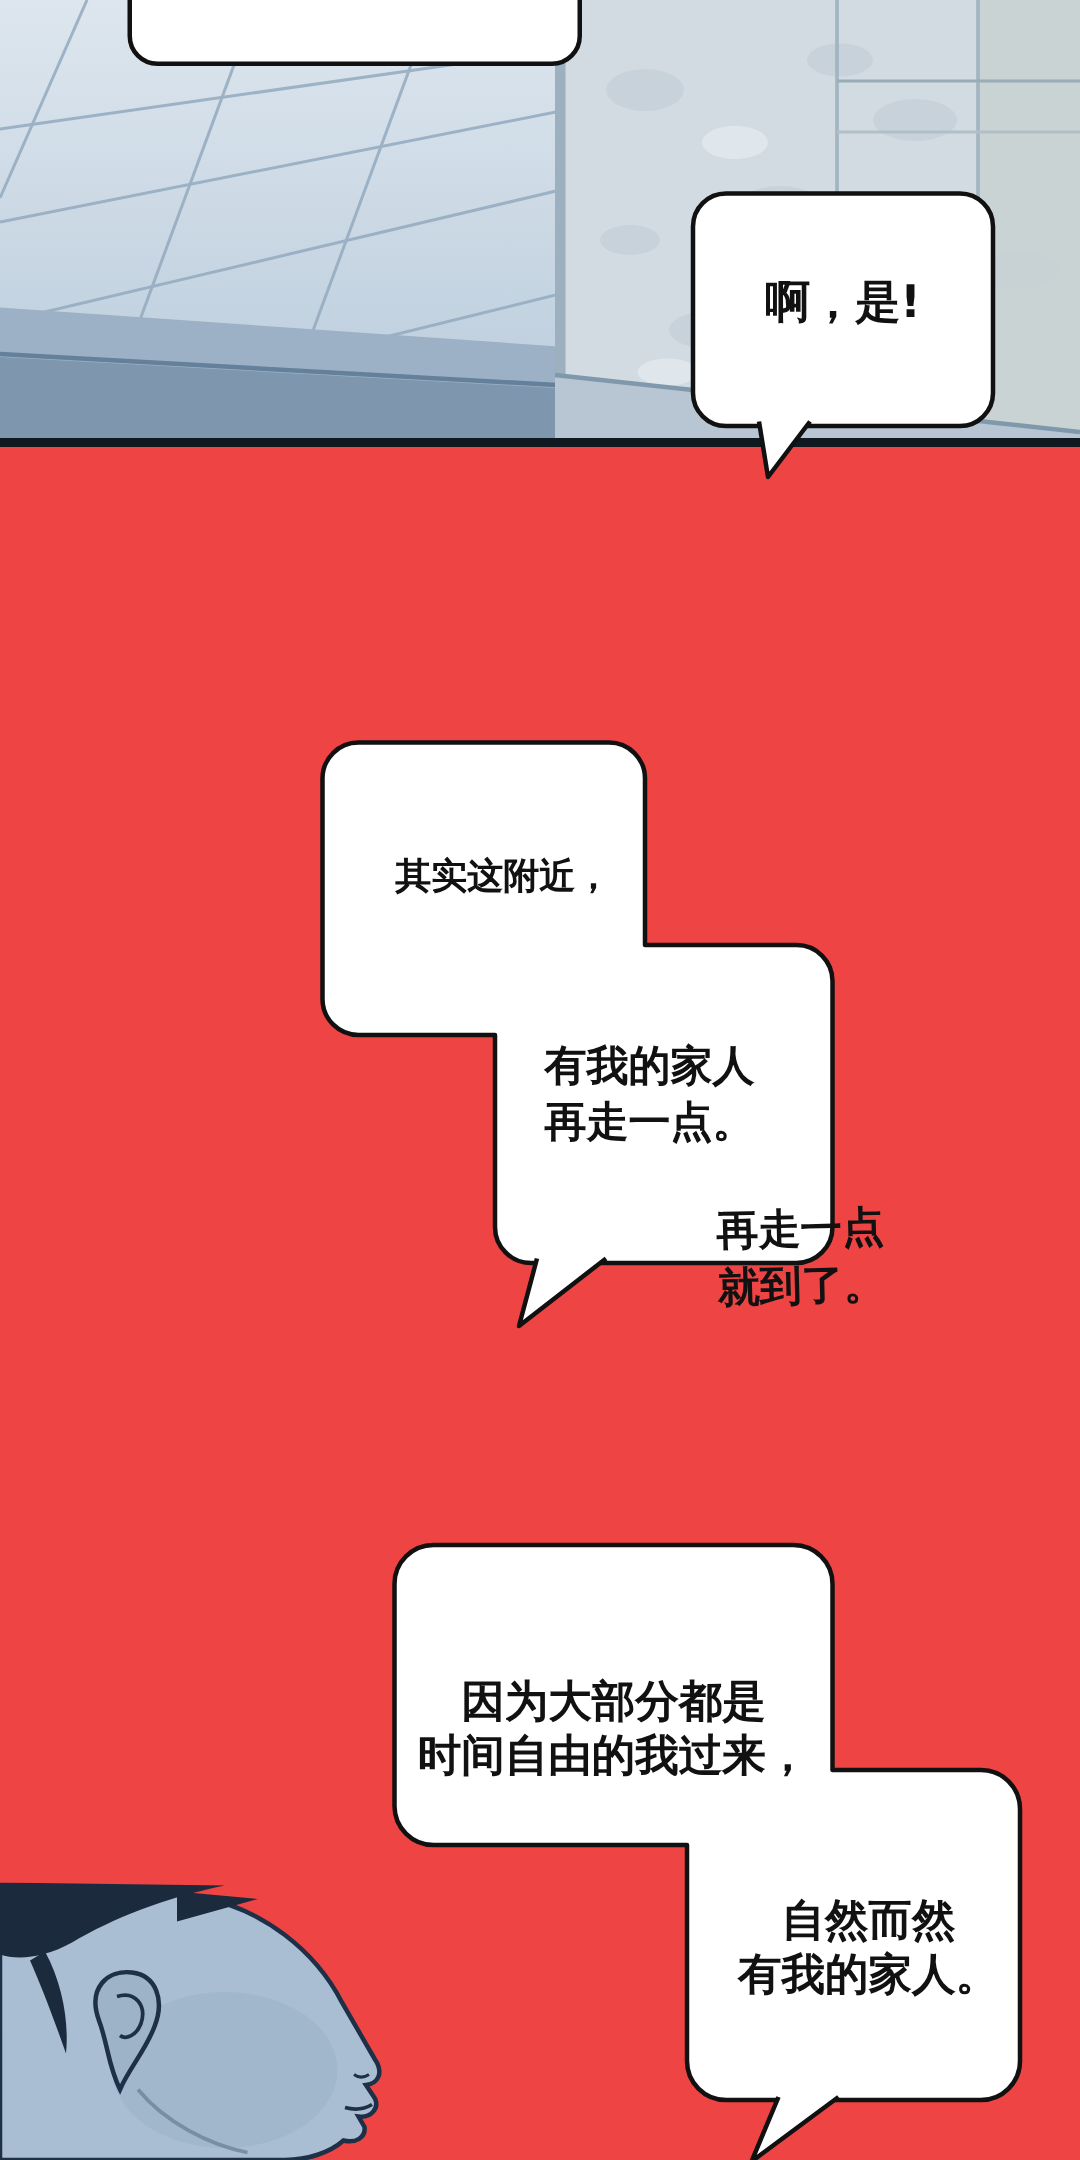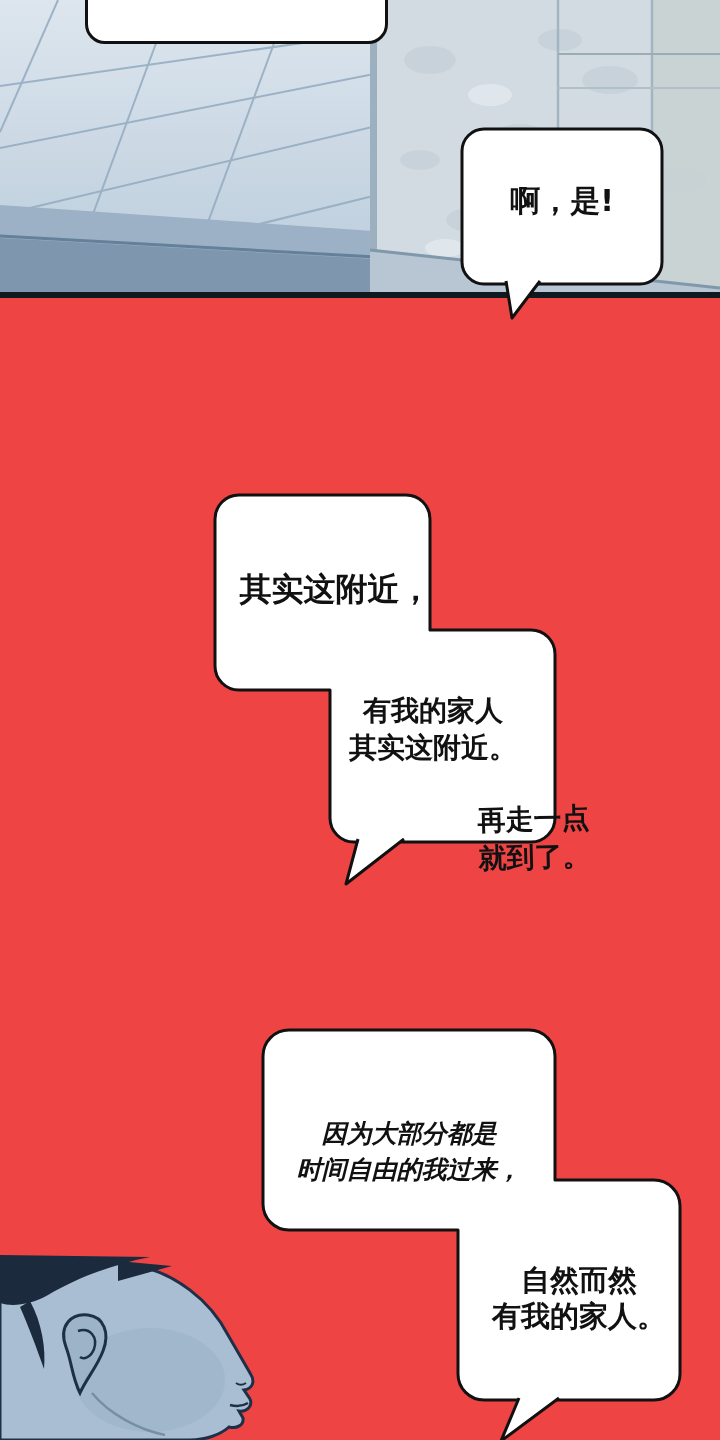--- a/index.html
+++ b/index.html
@@ -13,25 +13,25 @@
   .bubble-layer { position:absolute; left:0; top:0; width:720px; height:1440px; z-index:4; pointer-events:none; }
   .bubble-cut {
     position:absolute; left:85px; top:-32px; width:303px; height:76px;
     background:#fff; border:3px solid #111; border-radius:20px; z-index:4;
   }
   .btxt {
     position:absolute; z-index:6; font-weight:bold; color:#111;
     text-align:center; white-space:nowrap;
   }
   .t-ah   { left:462px; top:181px; width:200px; font-size:30px; }
-  .t-a    { left:215px; top:568px; width:241px; font-size:32px; }
+  .t-a    { left:215px; top:568px; width:241px; font-size:24px; }
   .t-b    { left:330px; top:692px; width:206px; font-size:28px; line-height:37px; }
   .t-hand { left:478px; top:800px; width:152px; font-size:28px; line-height:38px;
             transform:rotate(-1.5deg); text-align:left; }
-  .t-c    { left:263px; top:1116px; width:292px; font-size:25px; line-height:36px;font-style:italic; }
+  .t-c    { left:263px; top:1116px; width:292px; font-size:29px; line-height:36px; }
   .t-d    { left:458px; top:1262px; width:222px; font-size:29px; line-height:36px;padding-left:20px; }
 </style>
 </head>
 <body>
 
 <div class="page">
 
   <svg class="scene" viewBox="0 0 720 298">
     <defs>
       <linearGradient id="floorGrad" x1="0" y1="0" x2="0" y2="1">
@@ -114,21 +114,21 @@
   </svg>
 
   <div class="bubble-cut"></div>
 
   <div class="btxt t-ah">啊，是!</div>
 
   <div class="btxt t-a">其实这附近，</div>
 
   <div class="btxt t-b">
     <span>有我的家人</span><br>
-    <span>其实这附近。</span>
+    <span>再走一点。</span>
   </div>
 
   <div class="btxt t-hand">
     <span>再走一点</span><br>
     <span>就到了。</span>
   </div>
 
   <div class="btxt t-c">
     <span>因为大部分都是</span><br>
     <span>时间自由的我过来，</span>

